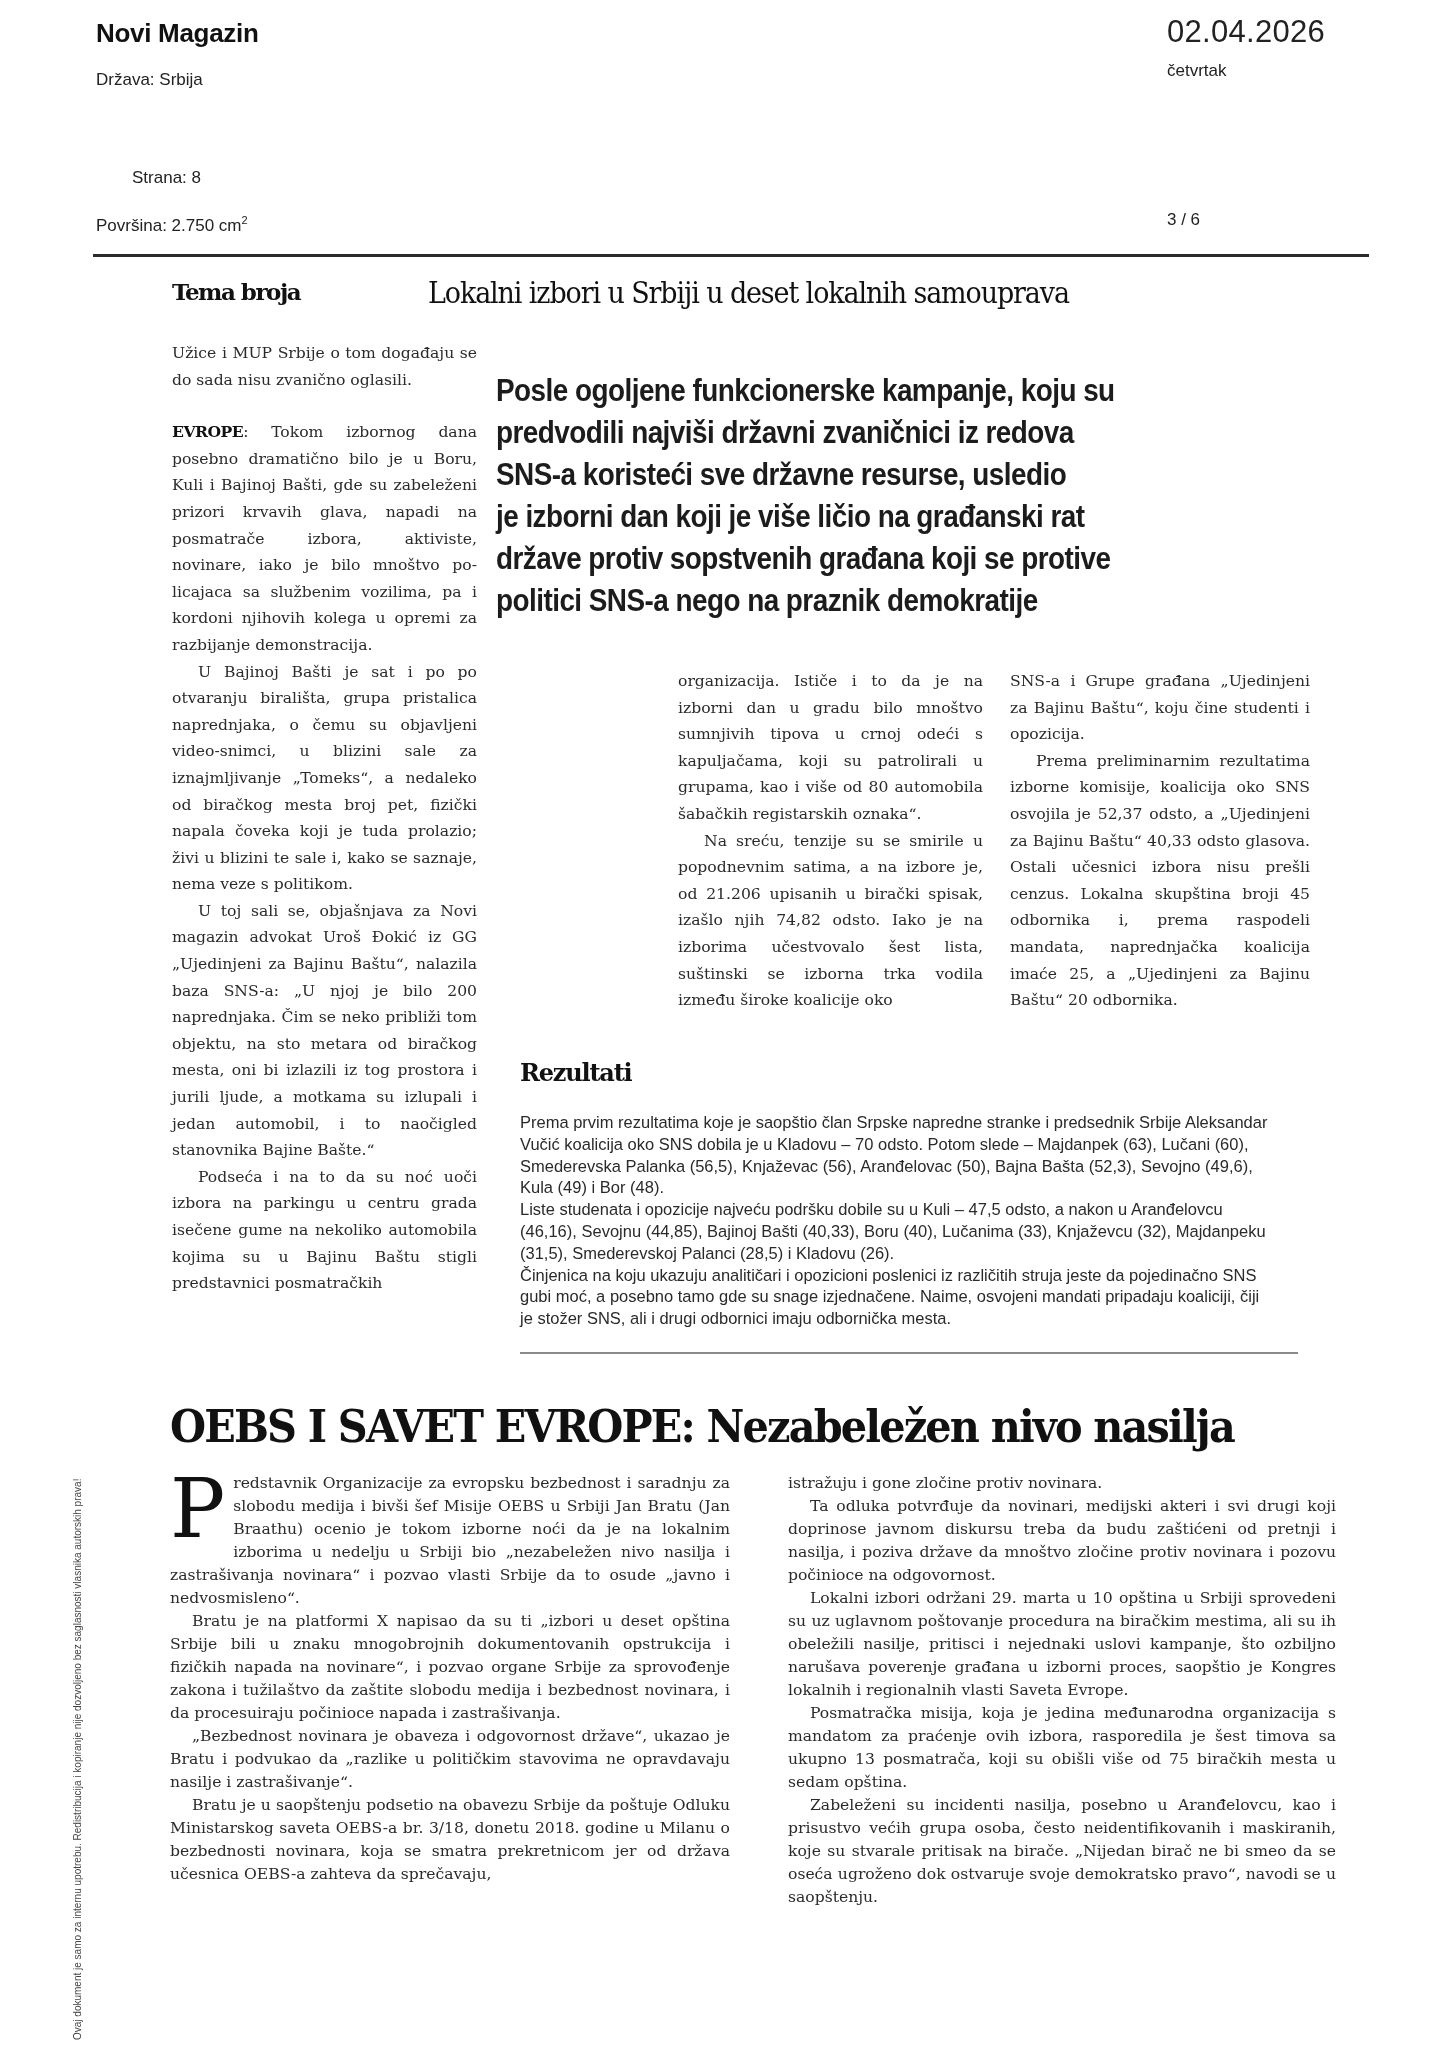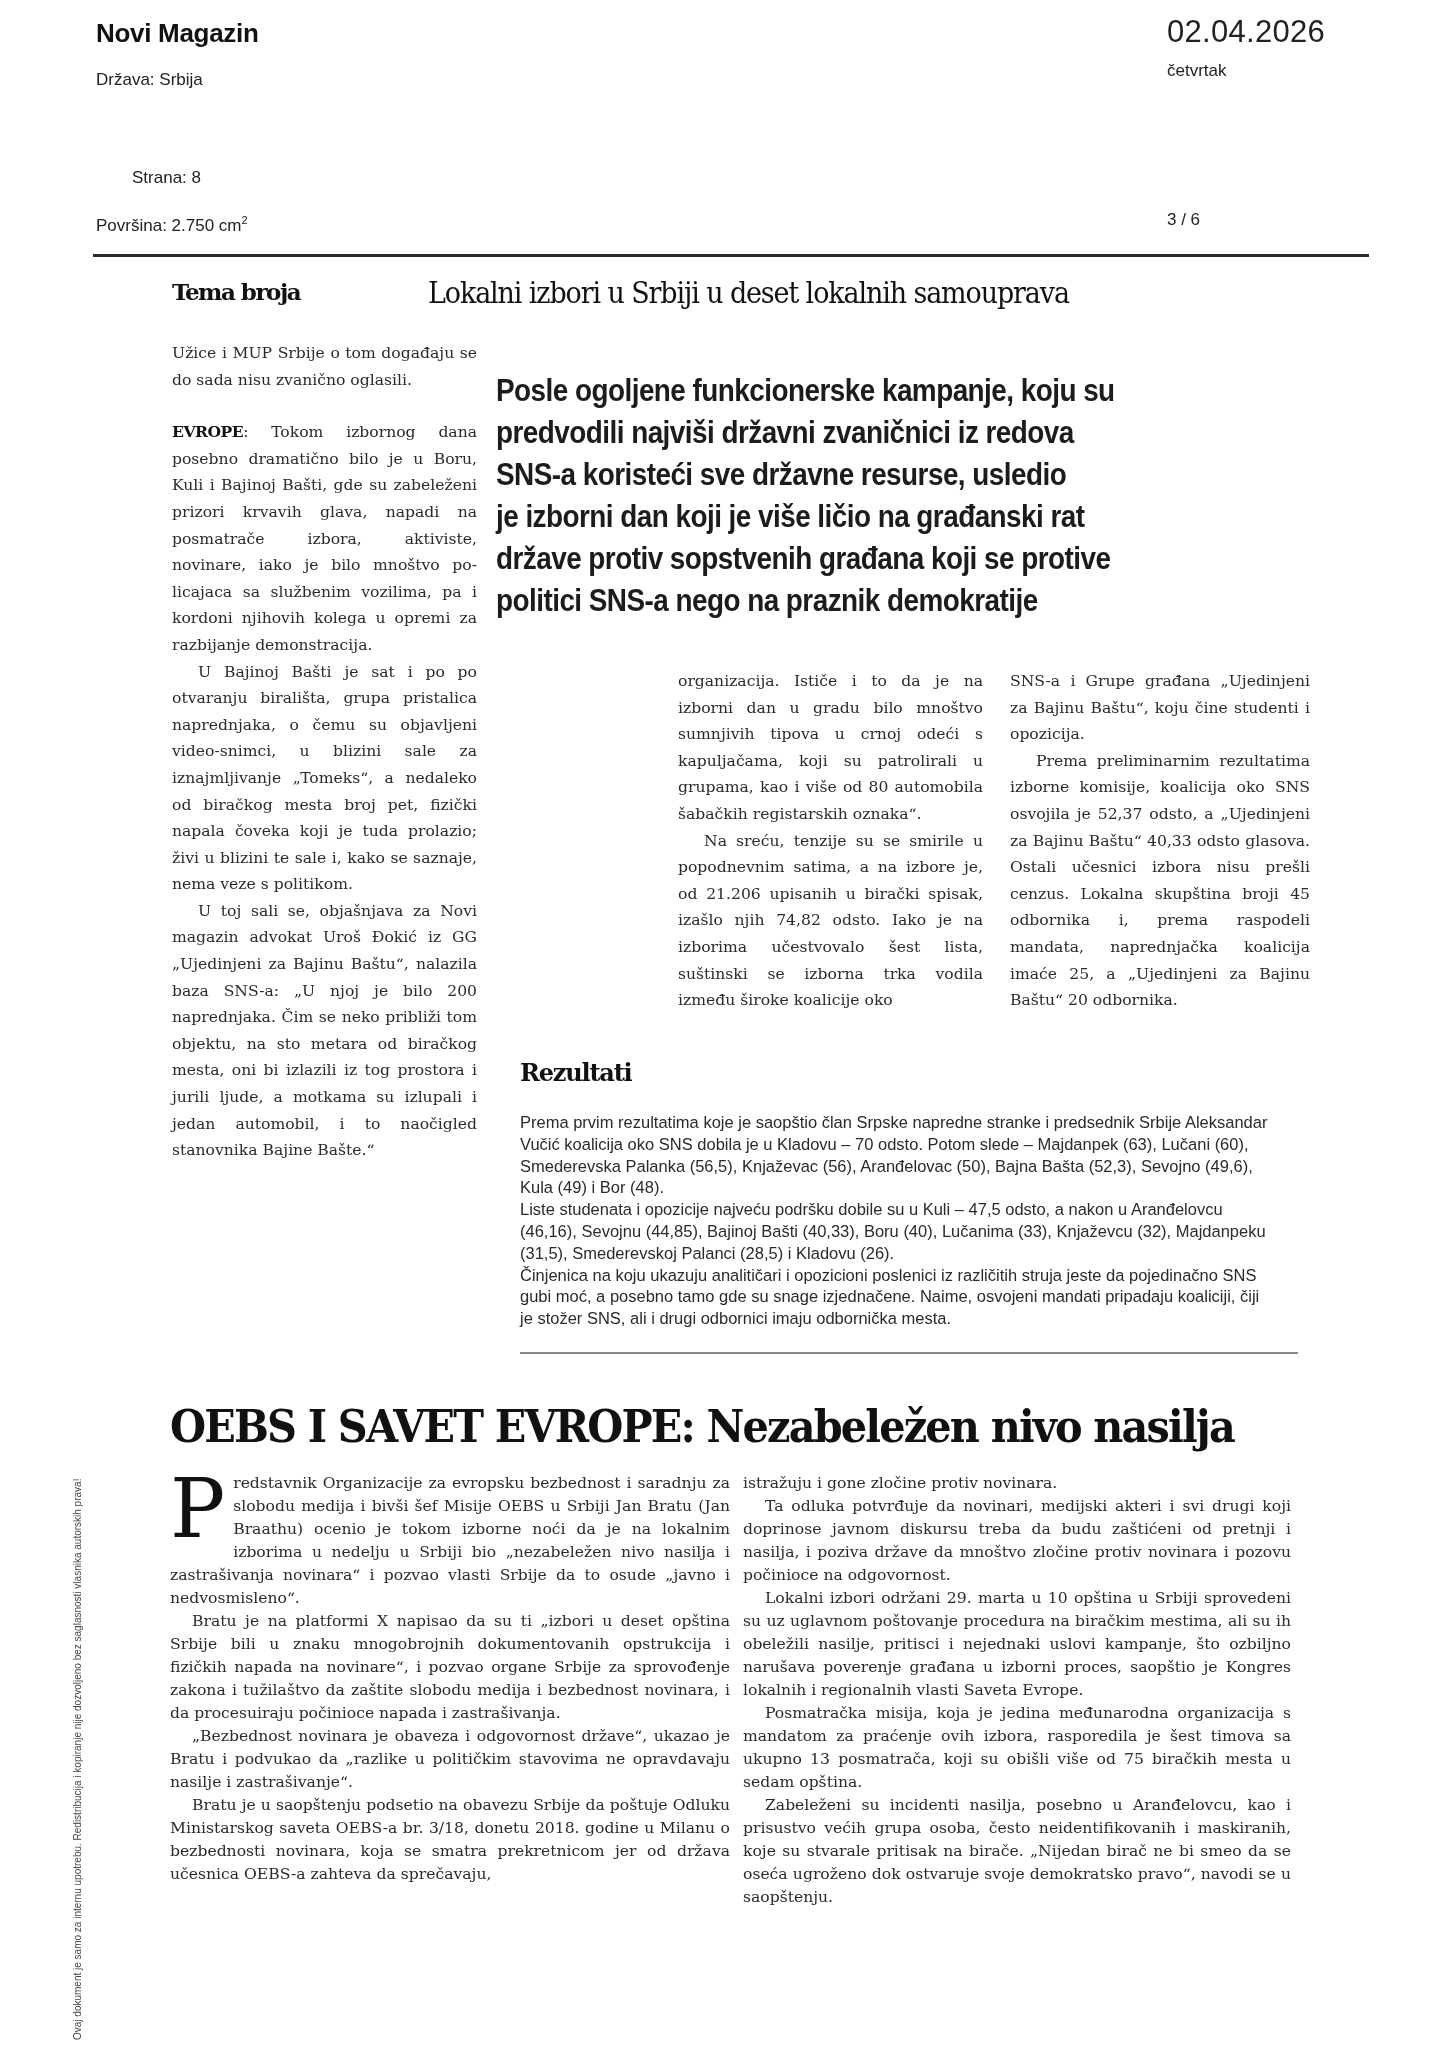--- a/index.html
+++ b/index.html
@@ -40,21 +40,21 @@
   #results-body { left: 520px; top: 1112px; width: 780px; font-family: "Liberation Sans", sans-serif; font-size: 17.2px; line-height: 21.8px; color: #2a2a2a; transform: scaleX(0.96); transform-origin: left top; }
   #results-body p { margin: 0; }
   #results-rule { left: 520px; top: 1352px; width: 778px; height: 2px; background: #8a8a8a; }
 
   
   #article2-title { left: 170px; top: 1400px; font-family: "DejaVu Serif", serif; font-weight: 700; font-size: 45px; letter-spacing: -2px; color: #111; transform: scaleX(0.92); transform-origin: left top; white-space: nowrap; }
   .col2 { font-family: "DejaVu Serif", serif; font-size: 15.6px; line-height: 23px; color: #2a2a2a; text-align: justify; }
   .col2 p { margin: 0; }
   .col2 p.ind { text-indent: 22px; }
   #a2-left { left: 170px; top: 1472px; width: 560px; }
-  #a2-right { left: 743px; top: 1472px; width: 548px; }
+  #a2-right { left: 788px; top: 1472px; width: 548px; }
   .dropcap { float: left; font-family: "DejaVu Serif", serif; font-size: 82px; line-height: 66px; margin: 4px 8px 0 0; color: #111; }
 
   
   #disclaimer { left: 72px; top: 2040px; font-family: "Liberation Sans", sans-serif; font-size: 10px; color: #444; transform: rotate(-90deg); transform-origin: left top; white-space: nowrap; }
 </style>
 </head>
 <body>
 
 <div id="pub-name" class="abs sans">Novi Magazin</div>
 <div id="country" class="abs sans">Država: Srbija</div>
@@ -66,20 +66,21 @@
 <div id="header-rule" class="abs"></div>
 
 <div id="section-kicker" class="abs">Tema broja</div>
 <div id="section-title" class="abs">Lokalni izbori u Srbiji u deset lokalnih samouprava</div>
 
 <div id="left-col" class="abs col">
   <p>Užice i MUP Srbije o tom događaju se do sada nisu zvanično oglasili.</p>
   <p style="margin-top:26px;"><span class="lead-bold">EVROPE</span><span>: Tokom izbornog dana posebno dramatično bilo je u Boru, Kuli i Bajinoj Bašti, gde su zabele­ženi prizori krvavih glava, napadi na posmatrače izbora, aktiviste, novinare, iako je bilo mnoštvo po­licajaca sa službenim vozilima, pa i kordoni njihovih kolega u opremi za razbijanje demonstracija.</span></p>
   <p class="ind">U Bajinoj Bašti je sat i po po otvaranju birališta, grupa pri­stalica naprednjaka, o čemu su objavljeni video-snimci, u blizini sale za iznajmljivanje „Tomeks“, a nedaleko od biračkog mesta broj pet, fizički napala čoveka koji je tuda prolazio; živi u blizini te sale i, kako se saznaje, nema veze s po­litikom.</p>
   <p class="ind">U toj sali se, objašnjava za Novi magazin advokat Uroš Đokić iz GG „Ujedinjeni za Bajinu Baštu“, nalazila baza SNS-a: „U njoj je bilo 200 naprednjaka. Čim se neko približi tom objektu, na sto meta­ra od biračkog mesta, oni bi izla­zili iz tog prostora i jurili ljude, a motkama su izlupali i jedan auto­mobil, i to naočigled stanovnika Bajine Bašte.“</p>
+  <p class="ind">Podseća i na to da su noć uoči izbora na parkingu u centru grada isečene gume na nekoliko auto­mobila kojima su u Bajinu Baštu stigli predstavnici posmatračkih</p>
 </div>
 
 <div id="deck" class="abs">Posle ogoljene funkcionerske kampanje, koju su
 predvodili najviši državni zvaničnici iz redova
 SNS-a koristeći sve državne resurse, usledio
 je izborni dan koji je više ličio na građanski rat
 države protiv sopstvenih građana koji se protive
 politici SNS-a nego na praznik demokratije</div>
 
 <div id="mid-col" class="abs col">

